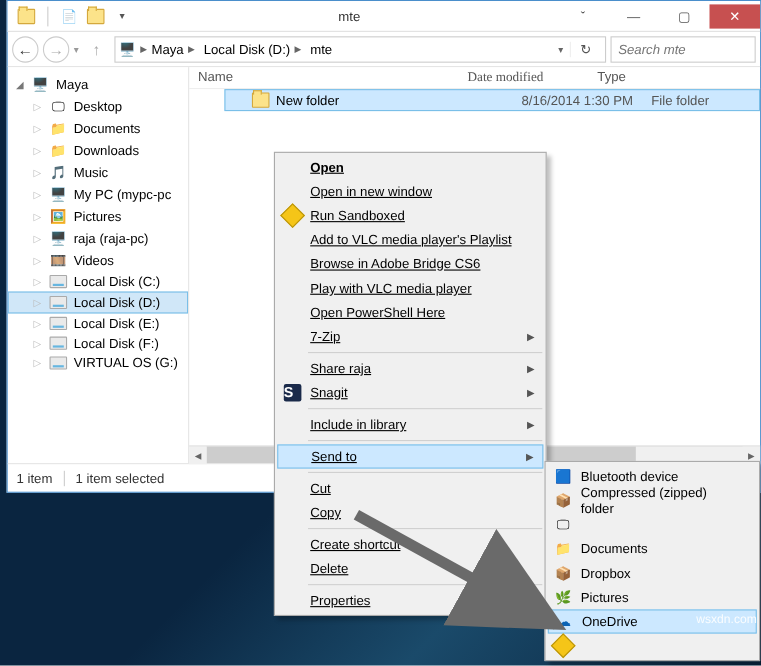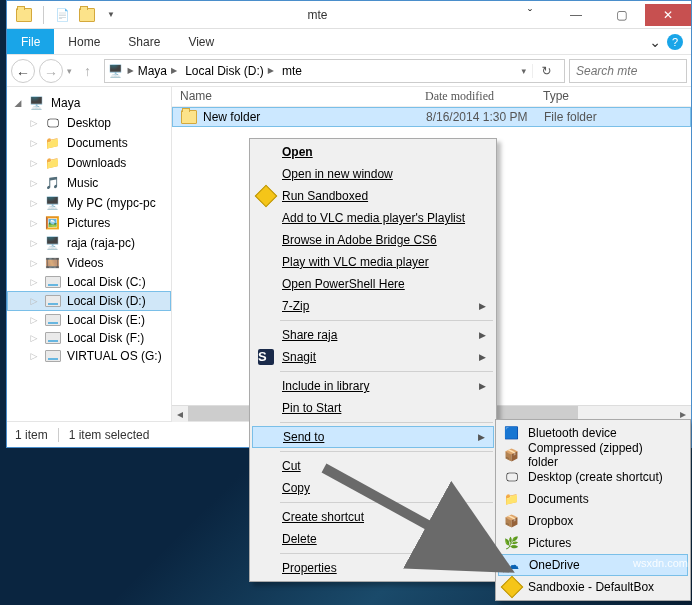--- a/index.html
+++ b/index.html
@@ -24,40 +24,40 @@
 .help-ico { width: 16px; height: 16px; background: #19a5e8; color: #fff; border-radius: 50%; display: flex; align-items: center; justify-content: center; font-size: 11px; }
 
 .navbar { height: 32px; display: flex; align-items: center; padding: 4px; gap: 4px; border-bottom: 1px solid #e5e5e5; }
 .nav-arrow { width: 24px; height: 24px; border-radius: 50%; border: 1px solid #ccc; display: flex; align-items: center; justify-content: center; color: #aaa; font-size: 14px; }
 .nav-arrow.back { color: #333; }
 .addrbar { flex: 1; border: 1px solid #ccc; height: 24px; display: flex; align-items: center; padding: 0 4px; }
 .crumb-ico { margin-right: 4px; }
 .crumb { padding: 0 4px; display: flex; align-items: center; gap: 4px; }
 .crumb-caret { color: #666; font-size: 8px; }
 .addr-refresh { width: 28px; text-align: center; color: #555; border-left: 1px solid #eee; }
-.searchbox { width: 118px; border: 1px solid #ccc; height: 24px; display: flex; align-items: center; padding: 0 6px; color: #888; }
+.searchbox { width: 132px; border: 1px solid #ccc; height: 24px; display: flex; align-items: center; padding: 0 6px; color: #888; }
 .searchbox input { border: none; outline: none; width: 100%; color: #888; font-style: italic; }
 
 .body { flex: 1; display: flex; min-height: 0; }
 .tree { width: 165px; border-right: 1px solid #e5e5e5; padding: 6px 0; overflow: hidden; }
 .tree-item { display: flex; align-items: center; padding: 2px 0 2px 22px; gap: 6px; white-space: nowrap; }
 .tree-item.root { padding-left: 6px; }
 .tree-item.sel { background: #d0e7f8; border: 1px solid #7abfe8; padding-left: 21px; }
 .tree-item .caret { width: 10px; text-align: center; color: #777; font-size: 9px; }
 .tico { width: 16px; height: 16px; display: inline-flex; align-items: center; justify-content: center; font-size: 12px; }
 .drive-ico { width: 16px; height: 12px; background: #eaeaea; border: 1px solid #aaa; border-radius: 1px; position: relative; }
 .drive-ico::after { content: ""; position: absolute; bottom: 1px; left: 2px; width: 10px; height: 2px; background: #67b6e0; }
 
 .content { flex: 1; display: flex; flex-direction: column; min-width: 0; position: relative; }
 .cols { display: flex; padding: 2px 8px; border-bottom: 1px solid #eee; color: #555; font-size: 11px; }
 .col-name { flex: 0 0 245px; }
 .col-date { flex: 0 0 118px; font-family: Liberation Serif, serif; }
 .col-type { flex: 1; }
 .rows { flex: 1; overflow: hidden; position: relative; }
-.row { display: flex; align-items: center; padding: 2px 8px; }
+.row { display: flex; align-items: center; padding: 2px 24px; margin-left: 32px; }
 .row.sel { background: #cce8ff; border: 1px solid #7abfe8; }
 .row .folder-ico { margin-right: 6px; }
 .cell-name { flex: 0 0 245px; display: flex; align-items: center; }
 .cell-date { flex: 0 0 118px; color: #555; }
 .cell-type { flex: 1; color: #555; }
 .hscroll { height: 16px; background: #f0f0f0; border-top: 1px solid #ddd; display: flex; align-items: center; }
 .hscroll .sbar-btn { width: 16px; height: 16px; display: flex; align-items: center; justify-content: center; color: #666; background: #f0f0f0; }
 .hscroll .sbar-track { flex: 1; position: relative; height: 100%; }
 .hscroll .sbar-thumb { position: absolute; left: 0; top: 0; width: 80%; height: 100%; background: #cdcdcd; }
 
@@ -103,30 +103,20 @@
     </div>
     <div class="title-spacer">mte</div>
     <div class="win-ctrls">
       <div class="win-btn chev">ˇ</div>
       <div class="win-btn">—</div>
       <div class="win-btn">▢</div>
       <div class="win-btn win-close">✕</div>
     </div>
   </div>
 
-  <div class="menubar">
-    <div class="file-btn">File</div>
-    <div class="menu-tab">Home</div>
-    <div class="menu-tab">Share</div>
-    <div class="menu-tab">View</div>
-    <div class="menubar-right">
-      <span class="chev" style="font-size:14px;">⌄</span>
-      <span class="help-ico">?</span>
-    </div>
-  </div>
 
   <div class="navbar">
     <div class="nav-arrow back">←</div>
     <div class="nav-arrow">→</div>
     <span style="color:#999;font-size:9px;">▾</span>
     <div class="nav-arrow" style="border:none;">↑</div>
     <div class="addrbar">
       <span class="crumb-ico">🖥️</span>
       <span class="crumb-caret">▶</span>
       <span class="crumb">
@@ -302,23 +292,20 @@
         <span class="snag-ico">S</span>
       </span>
       <span>Snagit</span>
       <span class="arrow">▶</span>
     </div>
     <div class="ctx-sep"></div>
     <div class="ctx-item">
       <span>Include in library</span>
       <span class="arrow">▶</span>
     </div>
-    <div class="ctx-item">
-      <span>Pin to Start</span>
-    </div>
     <div class="ctx-sep"></div>
     <div class="ctx-item hl">
       <span>Send to</span>
       <span class="arrow">▶</span>
     </div>
     <div class="ctx-sep"></div>
     <div class="ctx-item">
       <span>Cut</span>
     </div>
     <div class="ctx-item">
@@ -341,21 +328,20 @@
     <div class="ctx-item">
       <span class="ctx-ico">🟦</span>
       <span>Bluetooth device</span>
     </div>
     <div class="ctx-item">
       <span class="ctx-ico">📦</span>
       <span>Compressed (zipped) folder</span>
     </div>
     <div class="ctx-item">
       <span class="ctx-ico">🖵</span>
-      <span>Desktop (create shortcut)</span>
     </div>
     <div class="ctx-item">
       <span class="ctx-ico">📁</span>
       <span>Documents</span>
     </div>
     <div class="ctx-item">
       <span class="ctx-ico">📦</span>
       <span>Dropbox</span>
     </div>
     <div class="ctx-item">
@@ -363,21 +349,20 @@
       <span>Pictures</span>
     </div>
     <div class="ctx-item hl">
       <span class="ctx-ico" style="color:#0a63b5">☁</span>
       <span>OneDrive</span>
     </div>
     <div class="ctx-item">
       <span class="ctx-ico">
         <span class="sand-ico"></span>
       </span>
-      <span>Sandboxie - DefaultBox</span>
     </div>
   </div>
 
 <svg class="big-arrow" width="220" height="130">
   <defs>
     <marker id="ah" markerWidth="12" markerHeight="12" refX="9" refY="5" orient="auto">
       <path d="M0,0 L10,5 L0,10 Z" fill="#6a6a6a"></path>
     </marker>
   </defs>
   <line x1="8" y1="8" x2="190" y2="108" stroke="#6a6a6a" stroke-width="10" marker-end="url(#ah)"></line>

